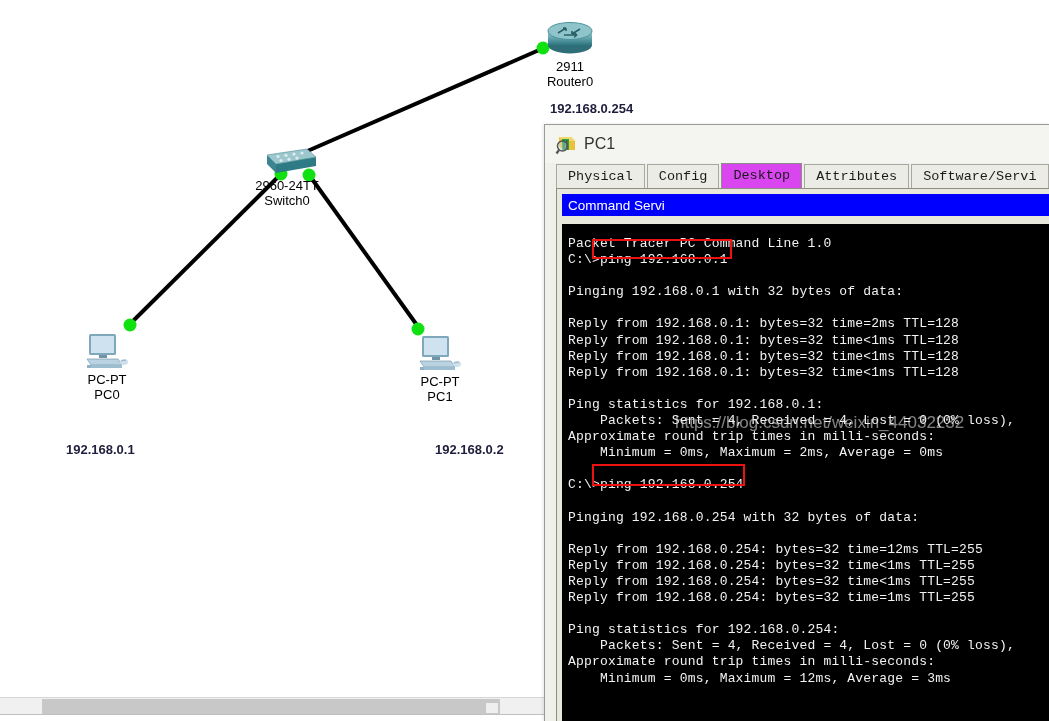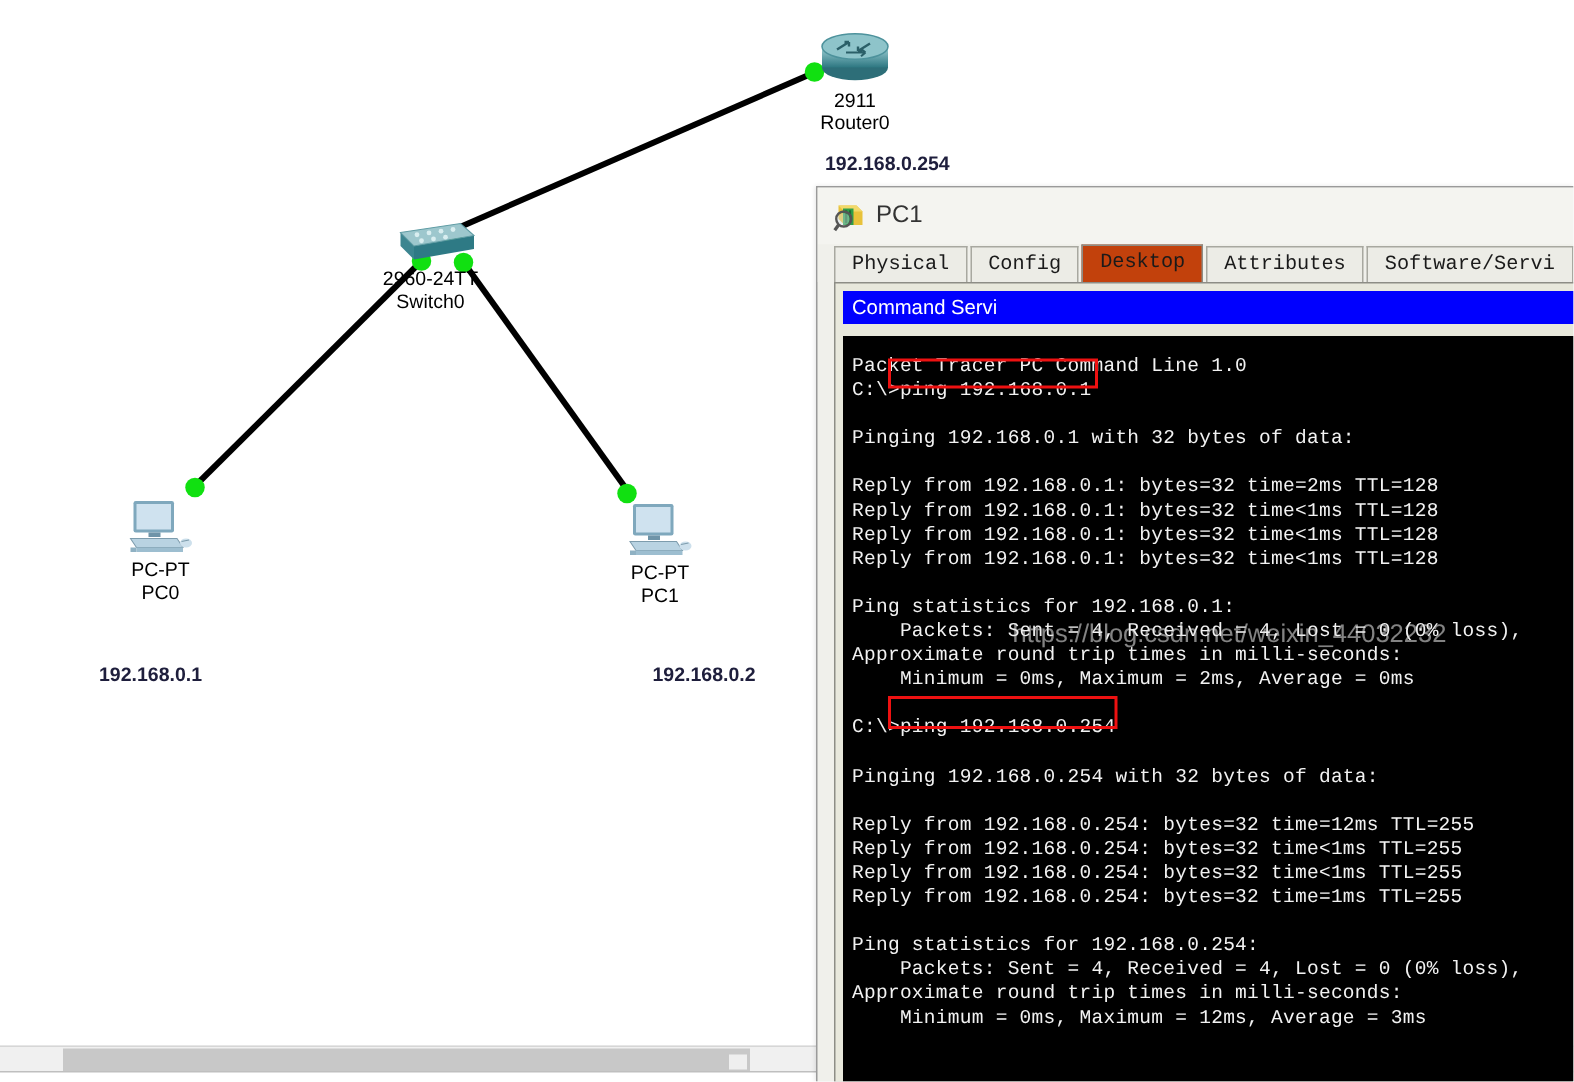--- a/index.html
+++ b/index.html
@@ -141,21 +141,21 @@
     line-height: 23px;
     padding: 0 11px;
     background: #ecece6;
     border: 1px solid #a8a8a0;
     border-bottom: none;
     margin-right: 2px;
     box-sizing: border-box;
     white-space: nowrap;
   }
   .tab.active {
-    background: #c2410c;
+    background: #d946ef;
     height: 25px;
     line-height: 24px;
     border-color: #8d8d86;
     position: relative;
     z-index: 3;
   }
 
   #tab-panel {
     margin: 0 0 0 11px;
     width: 100%;

